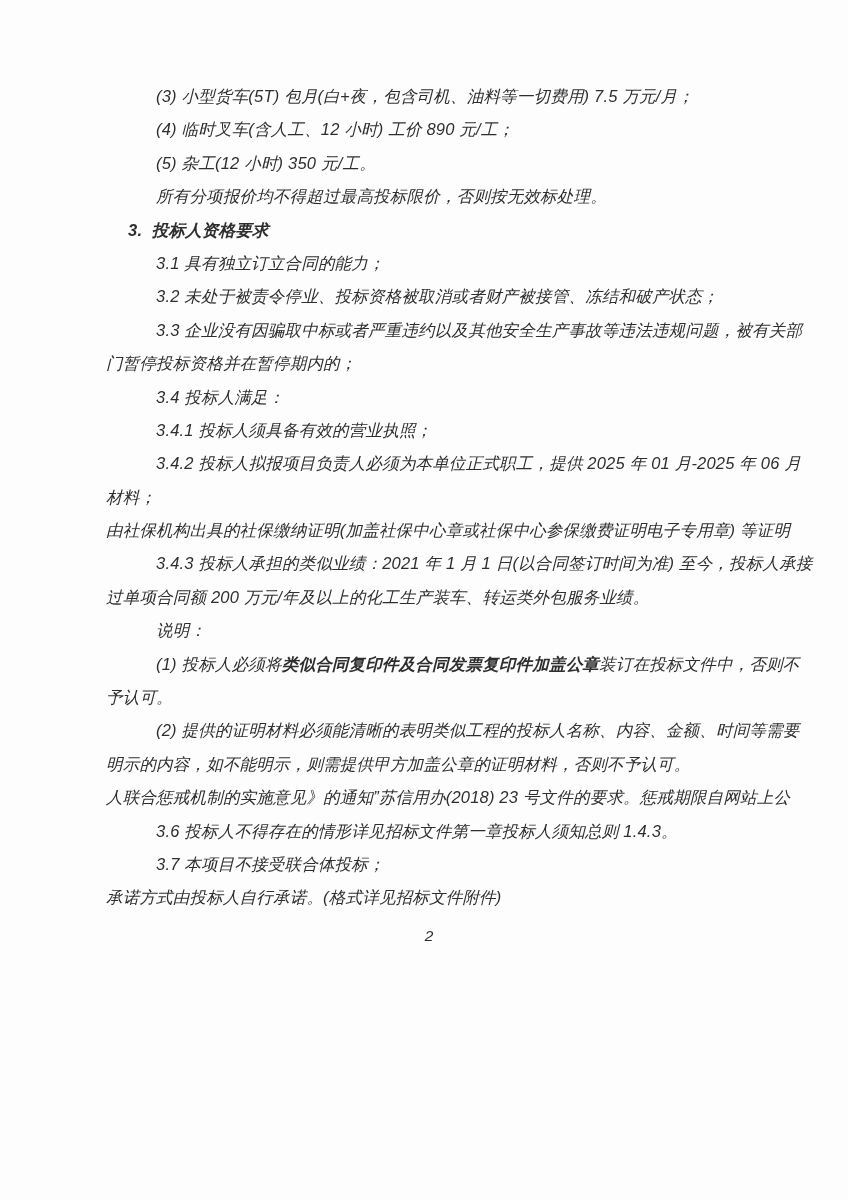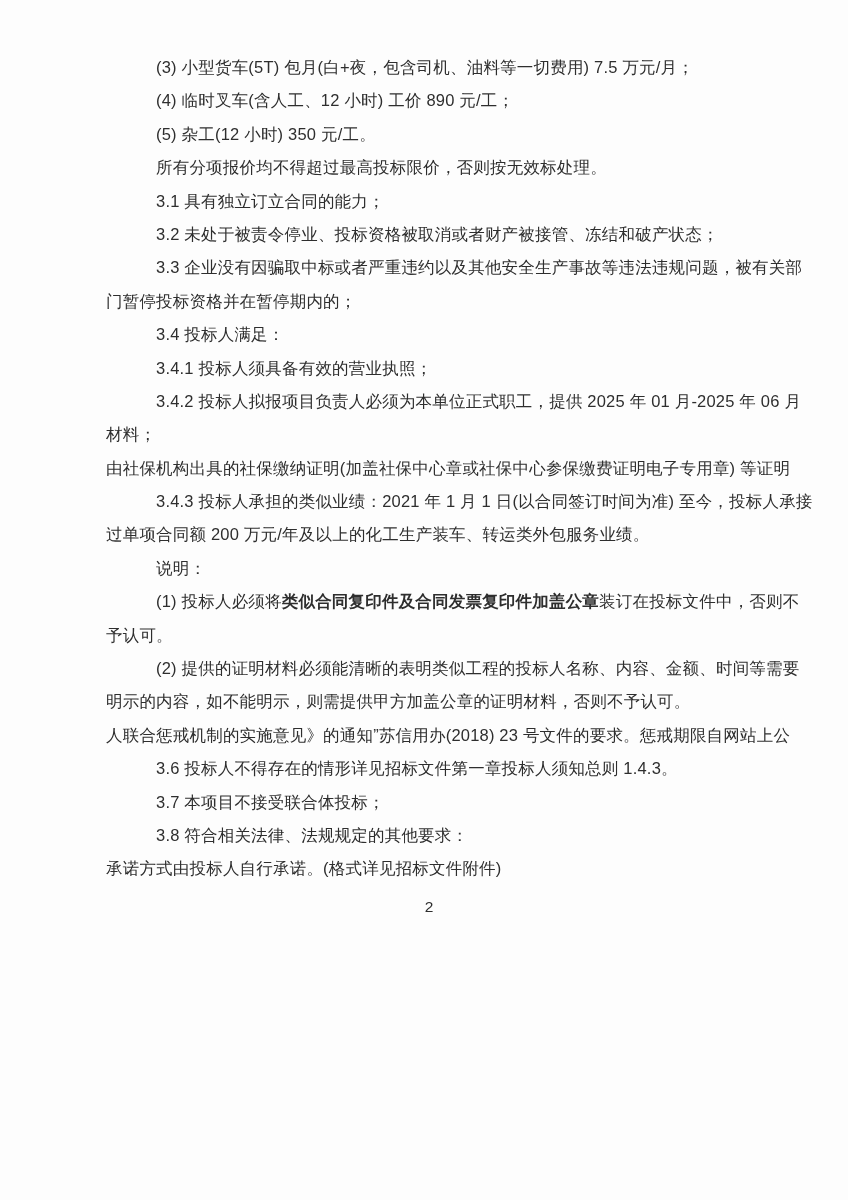--- a/index.html
+++ b/index.html
@@ -10,21 +10,22 @@
   .page {
     position: relative;
     width: 848px;
     height: 1200px;
     background: #fdfdfd;
     overflow: hidden;
     font-family: "Liberation Sans", "DejaVu Sans", sans-serif;
     color: #2e2e2e;
   }
   .content {
-    padding: 51px 96px 0 106px;
+    padding: 80px 96px 0 106px;
+    font-style: italic;
   }
   .line {
     font-size: 16.5px;
     line-height: 33.4px;
     height: 33.4px;
     white-space: pre;
     letter-spacing: 0.2px;
   }
   .line.first {
     padding-left: 50px;
@@ -49,37 +50,37 @@
 </head>
 <body>
 
 <div class="page">
   <div class="content">
     <div>
         <div class="line first"><span>(3) 小型货车(5T) 包月(白+夜，包含司机、油料等一切费用) 7.5 万元/月；</span></div>
         <div class="line first"><span>(4) 临时叉车(含人工、12 小时) 工价 890 元/工；</span></div>
         <div class="line first"><span>(5) 杂工(12 小时) 350 元/工。</span></div>
         <div class="line first"><span>所有分项报价均不得超过最高投标限价，否则按无效标处理。</span></div>
+        <div class="line heading"><span class="b">3.  投标人资格要求</span></div>
         <div class="line first"><span>3.1 具有独立订立合同的能力；</span></div>
         <div class="line first"><span>3.2 未处于被责令停业、投标资格被取消或者财产被接管、冻结和破产状态；</span></div>
         <div class="line first"><span>3.3 企业没有因骗取中标或者严重违约以及其他安全生产事故等违法违规问题，被有关部</span></div>
         <div class="line cont"><span>门暂停投标资格并在暂停期内的；</span></div>
         <div class="line first"><span>3.4 投标人满足：</span></div>
         <div class="line first"><span>3.4.1 投标人须具备有效的营业执照；</span></div>
         <div class="line first"><span>3.4.2 投标人拟报项目负责人必须为本单位正式职工，提供 2025 年 01 月-2025 年 06 月</span></div>
         <div class="line cont"><span>材料；</span></div>
         <div class="line cont"><span>由社保机构出具的社保缴纳证明(加盖社保中心章或社保中心参保缴费证明电子专用章) 等证明</span></div>
         <div class="line first"><span>3.4.3 投标人承担的类似业绩：2021 年 1 月 1 日(以合同签订时间为准) 至今，投标人承接</span></div>
         <div class="line cont"><span>过单项合同额 200 万元/年及以上的化工生产装车、转运类外包服务业绩。</span></div>
         <div class="line first"><span>说明：</span></div>
         <div class="line first"><span>(1) 投标人必须将</span><span class="b">类似合同复印件及合同发票复印件加盖公章</span><span>装订在投标文件中，否则不</span></div>
         <div class="line cont"><span>予认可。</span></div>
         <div class="line first"><span>(2) 提供的证明材料必须能清晰的表明类似工程的投标人名称、内容、金额、时间等需要</span></div>
         <div class="line cont"><span>明示的内容，如不能明示，则需提供甲方加盖公章的证明材料，否则不予认可。</span></div>
         <div class="line cont"><span>人联合惩戒机制的实施意见》的通知”苏信用办(2018) 23 号文件的要求。惩戒期限自网站上公</span></div>
         <div class="line first"><span>3.6 投标人不得存在的情形详见招标文件第一章投标人须知总则 1.4.3。</span></div>
         <div class="line first"><span>3.7 本项目不接受联合体投标；</span></div>
-        <div class="line first"><span>3.8 符合相关法律、法规规定的其他要求：</span></div>
         <div class="line cont"><span>承诺方式由投标人自行承诺。(格式详见招标文件附件)</span></div>
       </div>
     <div class="page-number">2</div>
   </div>
 </div>
 
 </body></html>

